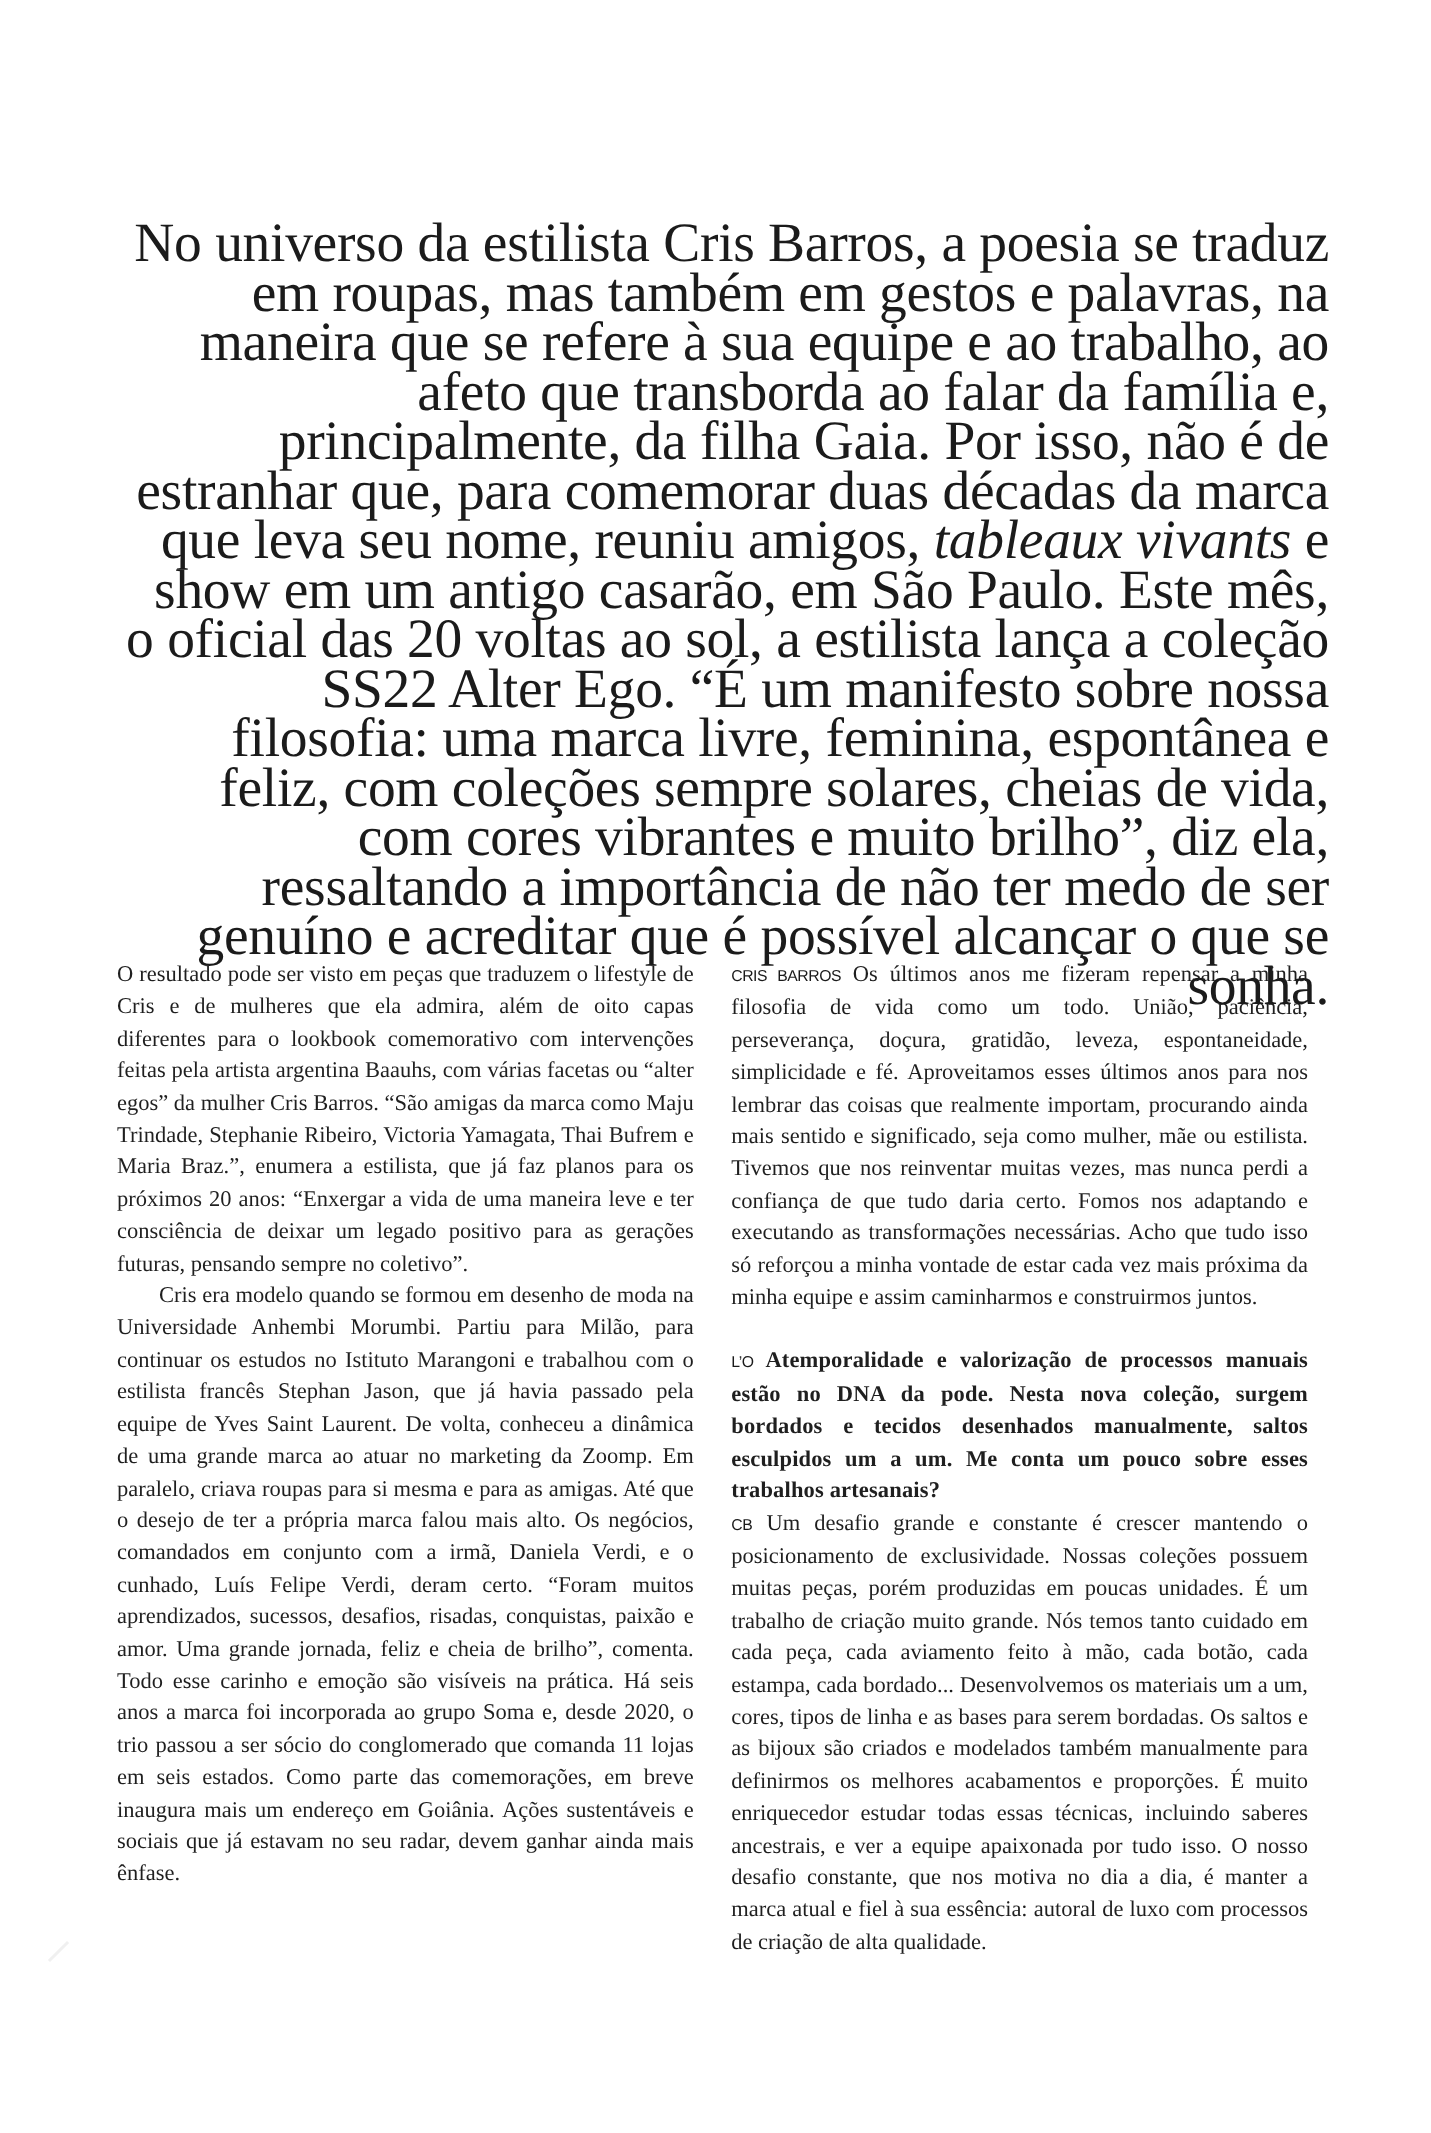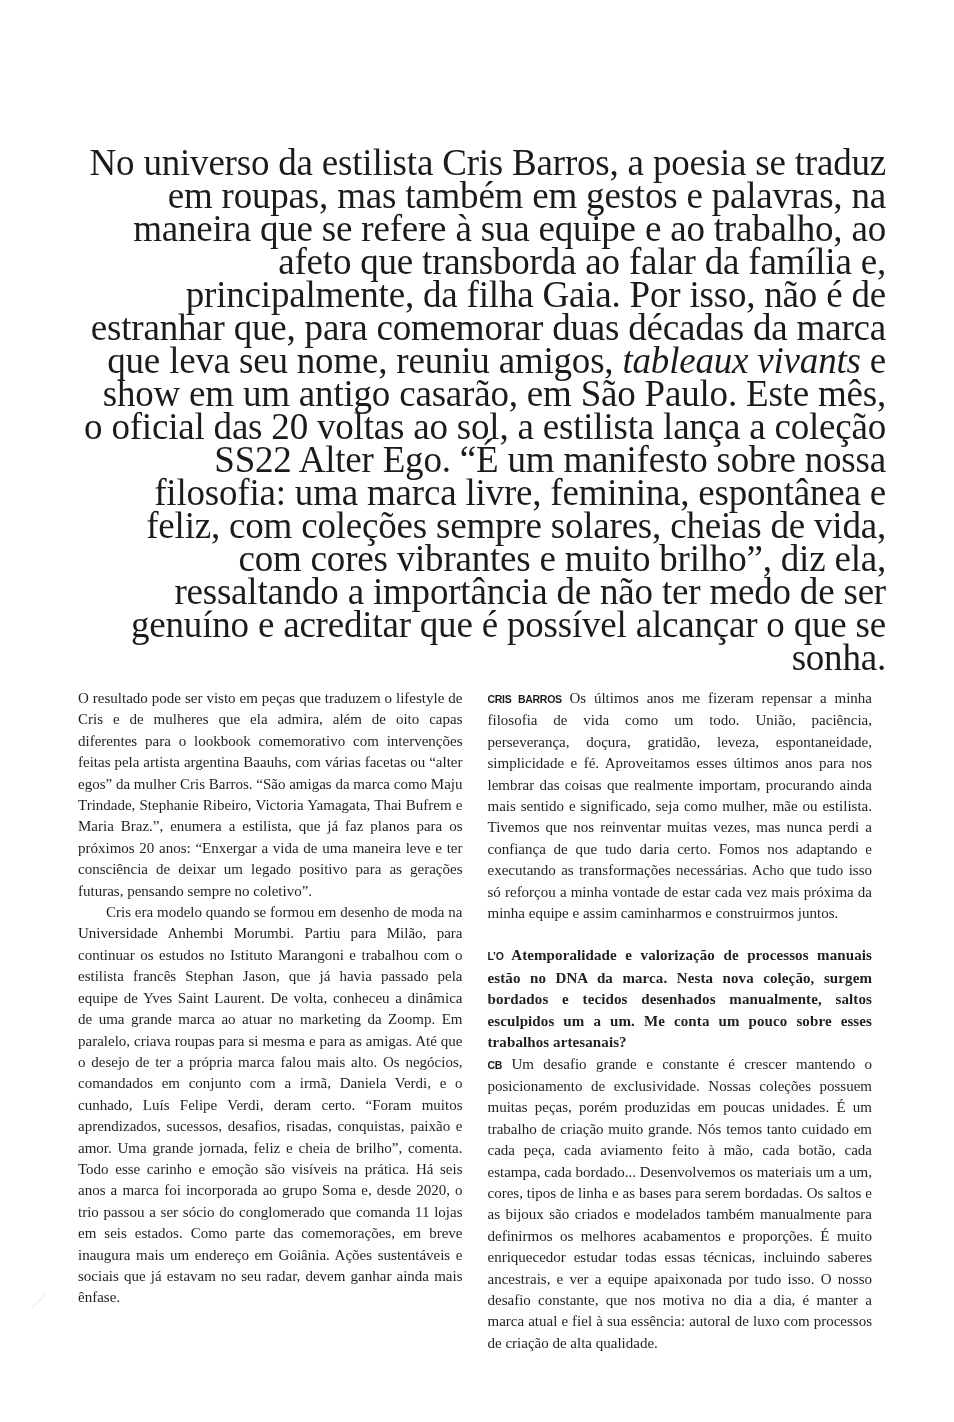--- a/index.html
+++ b/index.html
@@ -40,40 +40,39 @@
     display: flex;
     gap: 25px;
   }
   .col {
     width: 385px;
     font-family: "Liberation Serif", serif;
     font-size: 15px;
     line-height: 21.4px;
     text-align: justify;
     color: #1f1f1f;
-    margin-top: 48px;
   }
   .col p {
     margin: 0;
   }
   .col p.indent {
     text-indent: 28px;
     font-family: Liberation Serif, serif;
   }
   .col p.gap {
     margin-top: 21px;
   }
   .col p.question {
     font-weight: 700;
     letter-spacing: 0.1px;
   }
   .tag {
     font-family: "Liberation Sans", sans-serif;
     font-size: 10.5px;
-    font-weight: 700;
+    font-weight: 400;
     letter-spacing: -0.3px;
     color: #1a1a1a;
   }
   .scan-artifact {
     position: absolute;
     left: 30px;
     top: 1300px;
     width: 18px;
     height: 2px;
     background: #f0f0f0;
@@ -85,18 +84,18 @@
 
 <div class="headline" id="headline"><span class="seg-normal">No universo da estilista Cris Barros, a poesia se traduz em roupas, mas também em gestos e palavras, na maneira que se refere à sua equipe e ao trabalho, ao afeto que transborda ao falar da família e, principalmente, da filha Gaia. Por isso, não é de estranhar que, para comemorar duas décadas da marca que leva seu nome, reuniu amigos, </span><span class="seg-italic">tableaux vivants</span><span class="seg-normal"> e show em um antigo casarão, em São Paulo. Este mês, o oficial das 20 voltas ao sol, a estilista lança a coleção SS22 Alter Ego. “É um manifesto sobre nossa filosofia: uma marca livre, feminina, espontânea e feliz, com coleções sempre solares, cheias de vida, com cores vibrantes e muito brilho”, diz ela, ressaltando a importância de não ter medo de ser genuíno e acreditar que é possível alcançar o que se sonha.</span></div>
 
 <div class="columns">
   <div class="col" id="col-left">
       <p class="body"><span>O resultado pode ser visto em peças que traduzem o lifestyle de Cris e de mulheres que ela admira, além de oito capas diferentes para o lookbook comemorativo com intervenções feitas pela artista argentina Baauhs, com várias facetas ou “alter egos” da mulher Cris Barros. “São amigas da marca como Maju Trindade, Stephanie Ribeiro, Victoria Yamagata, Thai Bufrem e Maria Braz.”, enumera a estilista, que já faz planos para os próximos 20 anos: “Enxergar a vida de uma maneira leve e ter consciência de deixar um legado positivo para as gerações futuras, pensando sempre no coletivo”.</span></p>
       <p class="body indent"><span>Cris era modelo quando se formou em desenho de moda na Universidade Anhembi Morumbi. Partiu para Milão, para continuar os estudos no Istituto Marangoni e trabalhou com o estilista francês Stephan Jason, que já havia passado pela equipe de Yves Saint Laurent. De volta, conheceu a dinâmica de uma grande marca ao atuar no marketing da Zoomp. Em paralelo, criava roupas para si mesma e para as amigas. Até que o desejo de ter a própria marca falou mais alto. Os negócios, comandados em conjunto com a irmã, Daniela Verdi, e o cunhado, Luís Felipe Verdi, deram certo. “Foram muitos aprendizados, sucessos, desafios, risadas, conquistas, paixão e amor. Uma grande jornada, feliz e cheia de brilho”, comenta. Todo esse carinho e emoção são visíveis na prática. Há seis anos a marca foi incorporada ao grupo Soma e, desde 2020, o trio passou a ser sócio do conglomerado que comanda 11 lojas em seis estados. Como parte das comemorações, em breve inaugura mais um endereço em Goiânia. Ações sustentáveis e sociais que já estavam no seu radar, devem ganhar ainda mais ênfase.</span></p>
     </div>
   <div class="col" id="col-right">
       <p class="answer"><span class="tag">CRIS BARROS</span> <span>Os últimos anos me fizeram repensar a minha filosofia de vida como um todo. União, paciência, perseverança, doçura, gratidão, leveza, espontaneidade, simplicidade e fé. Aproveitamos esses últimos anos para nos lembrar das coisas que realmente importam, procurando ainda mais sentido e significado, seja como mulher, mãe ou estilista. Tivemos que nos reinventar muitas vezes, mas nunca perdi a confiança de que tudo daria certo. Fomos nos adaptando e executando as transformações necessárias. Acho que tudo isso só reforçou a minha vontade de estar cada vez mais próxima da minha equipe e assim caminharmos e construirmos juntos.</span></p>
-      <p class="question gap"><span class="tag">L’O</span> <span>Atemporalidade e valorização de processos manuais estão no DNA da marca. Nesta nova coleção, surgem bordados e tecidos desenhados manualmente, saltos esculpidos um a um. Me conta um pouco sobre esses trabalhos artesanais?</span></p>
+      <p class="question gap"><span class="tag">L’O</span> <span>Atemporalidade e valorização de processos manuais estão no DNA da pode. Nesta nova coleção, surgem bordados e tecidos desenhados manualmente, saltos esculpidos um a um. Me conta um pouco sobre esses trabalhos artesanais?</span></p>
       <p class="answer"><span class="tag">CB</span> <span>Um desafio grande e constante é crescer mantendo o posicionamento de exclusividade. Nossas coleções possuem muitas peças, porém produzidas em poucas unidades. É um trabalho de criação muito grande. Nós temos tanto cuidado em cada peça, cada aviamento feito à mão, cada botão, cada estampa, cada bordado... Desenvolvemos os materiais um a um, cores, tipos de linha e as bases para serem bordadas. Os saltos e as bijoux são criados e modelados também manualmente para definirmos os melhores acabamentos e proporções. É muito enriquecedor estudar todas essas técnicas, incluindo saberes ancestrais, e ver a equipe apaixonada por tudo isso. O nosso desafio constante, que nos motiva no dia a dia, é manter a marca atual e fiel à sua essência: autoral de luxo com processos de criação de alta qualidade.</span></p>
     </div>
 </div>
 
 <div class="scan-artifact"></div>
 
 </body></html>

